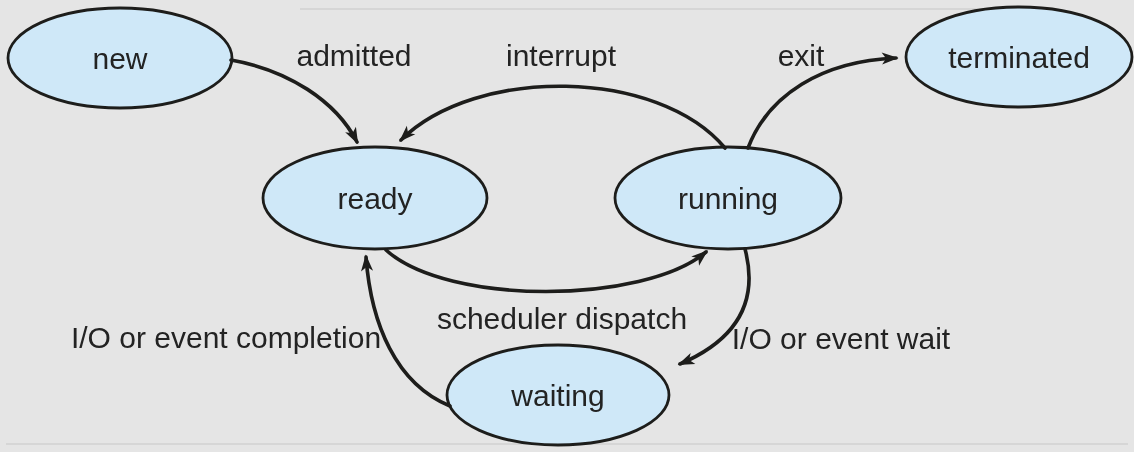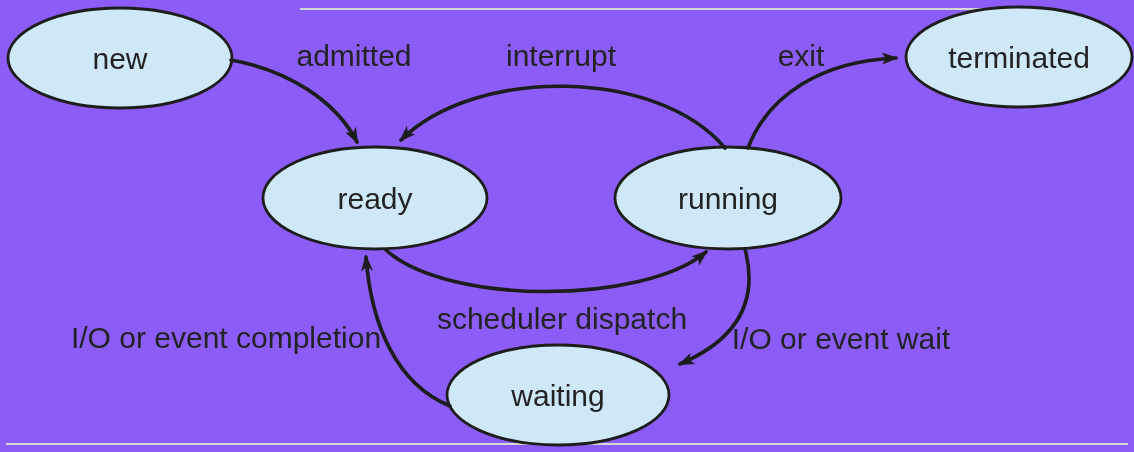--- a/index.html
+++ b/index.html
@@ -4,21 +4,21 @@
 <style>
   html, body {
     margin: 0;
     padding: 0;
     background: #ffffff;
   }
   #stage {
     position: relative;
     width: 1134px;
     height: 452px;
-    background: #8b5cf6;
+    background: #e5e5e5;
     overflow: hidden;
   }
   svg {
     display: block;
   }
   .state-ellipse {
     stroke: #1d1d1b;
     stroke-width: 2.8;
   }
   .edge {

